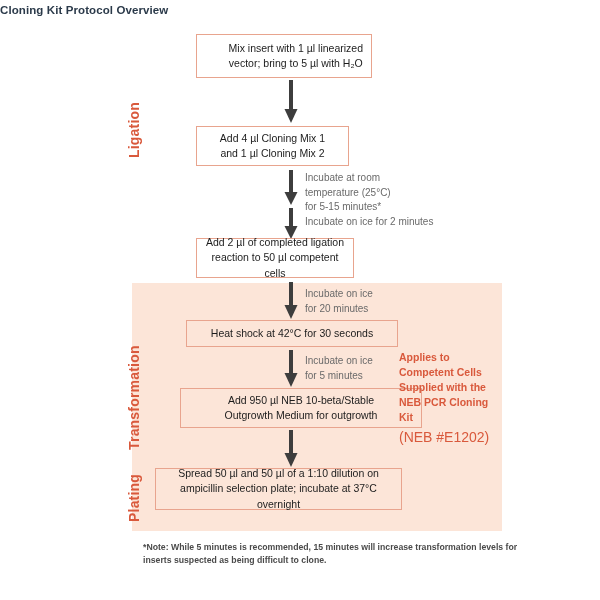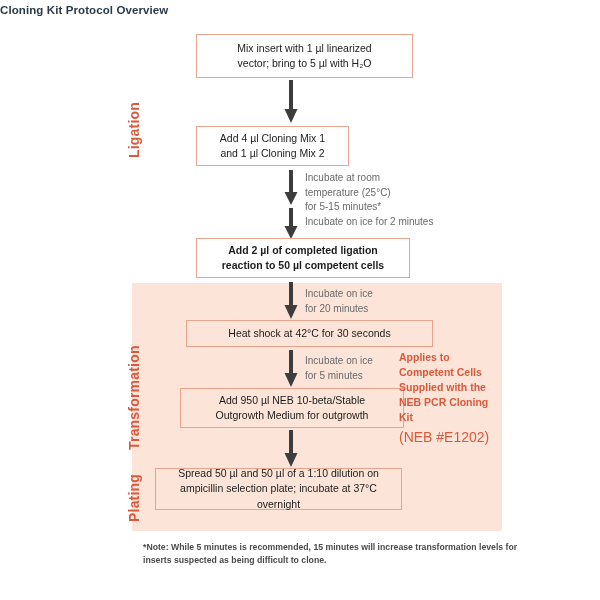--- a/index.html
+++ b/index.html
@@ -70,25 +70,25 @@
     align-items: center;
     justify-content: center;
     text-align: center;
     font-size: 10.5px;
     line-height: 1.45;
     color: #1c1c1c;
     padding: 4px 8px;
   }
   .step-box .txt { display: block; }
 
-  #box-1 { left: 196px; top: 34px;  width: 217px; height: 44px; }
+  #box-1 { left: 196px; top: 34px;  width: 176px; height: 44px; justify-content: flex-end; }
   #box-2 { left: 196px; top: 126px; width: 153px; height: 40px; }
-  #box-3 { left: 196px; top: 238px; width: 214px; height: 40px; font-weight: bold; }
-  #box-4 { left: 186px; top: 320px; width: 247px; height: 27px; }
-  #box-5 { left: 180px; top: 388px; width: 224px; height: 40px; }
+  #box-3 { left: 196px; top: 238px; width: 158px; height: 40px; }
+  #box-4 { left: 186px; top: 320px; width: 212px; height: 27px; }
+  #box-5 { left: 180px; top: 388px; width: 242px; height: 40px; }
   #box-6 { left: 155px; top: 468px; width: 247px; height: 42px; }
 
   
   .arrow {
     position: absolute;
     width: 14px;
   }
   .arrow svg { display: block; }
 
   

